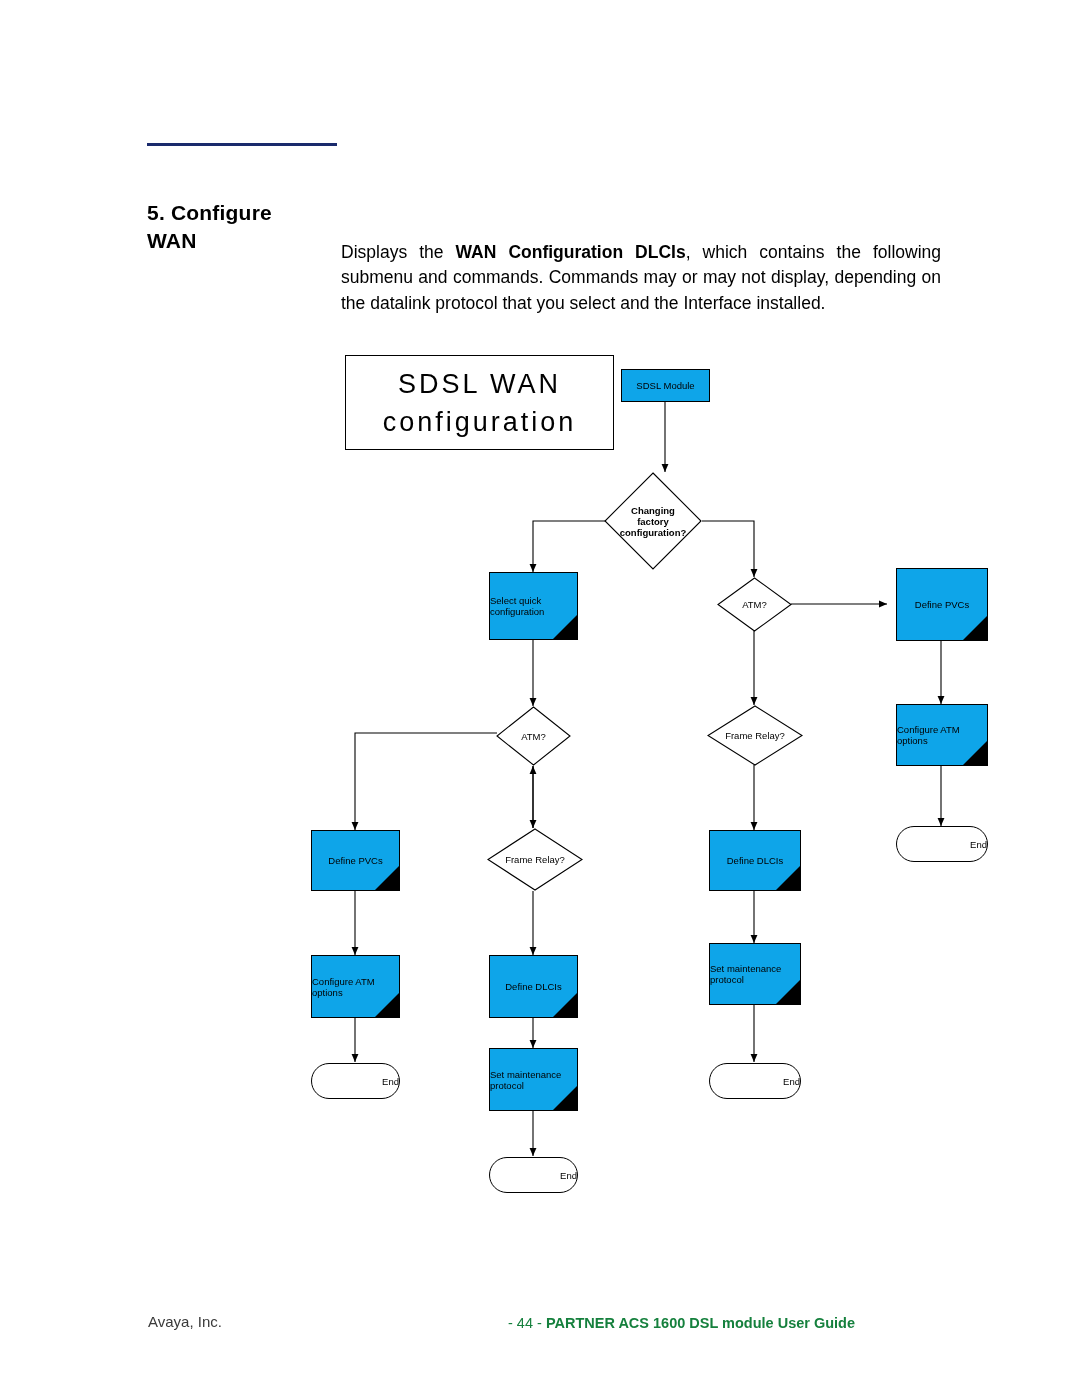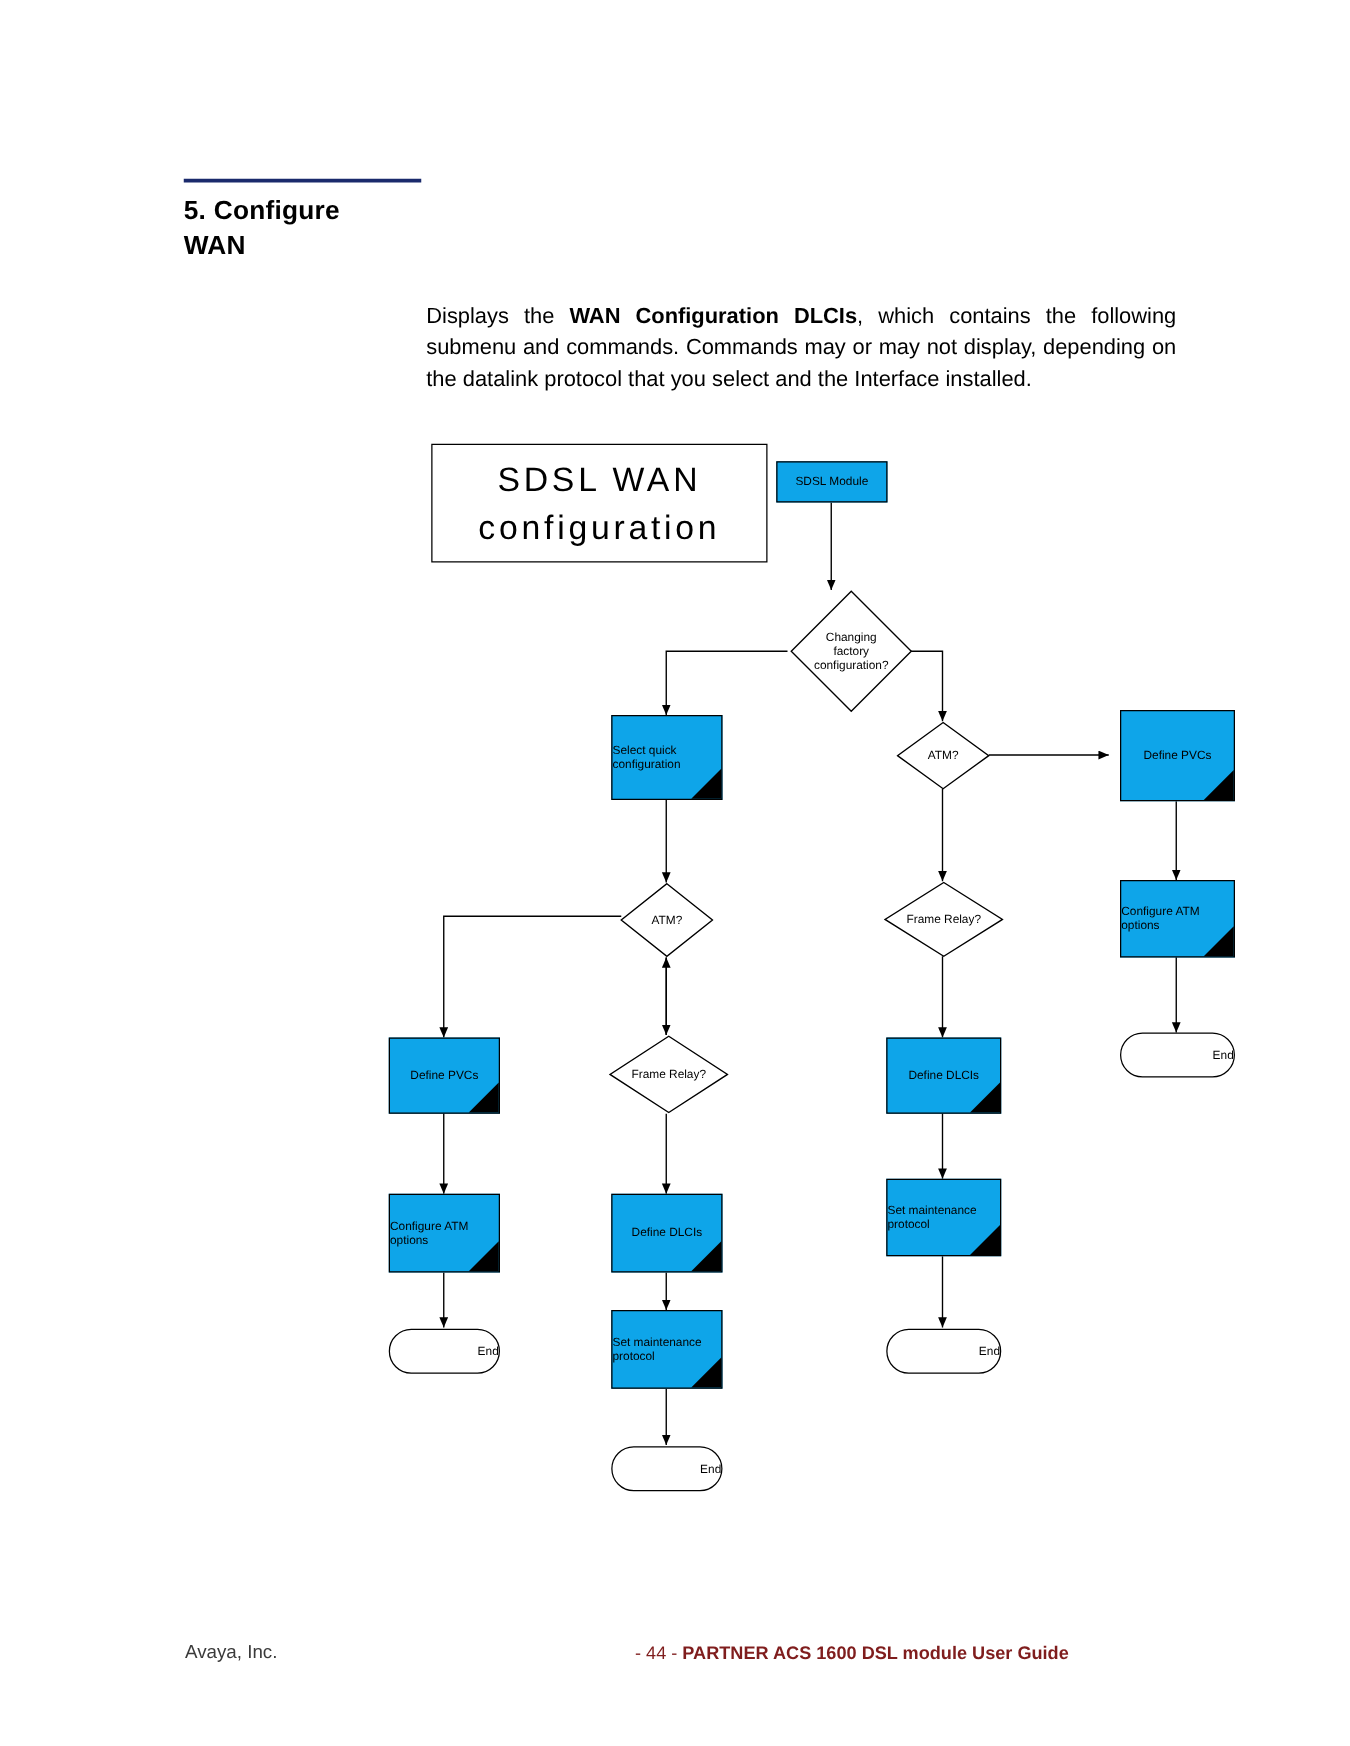--- a/index.html
+++ b/index.html
@@ -32,21 +32,21 @@
   .heading {
     position: absolute;
     left: 147px;
     top: 155px;
     width: 210px;
     font-size: 21px;
     font-weight: bold;
     line-height: 28px;
     letter-spacing: 0.2px;
   }
-  .heading .l1 { display:block; }
+  .heading .l1 { display:block;margin-top:44px; }
   .heading .l2 { display:block; }
 
   
   .body-par {
     position: absolute;
     left: 341px;
     top: 222px;
     width: 600px;
     font-size: 17.5px;
     line-height: 25.5px;
@@ -138,21 +138,21 @@
     left: 148px;
     top: 1313px;
     font-size: 15px;
     color: #3a3a3a;
   }
   .footer-right {
     position: absolute;
     left: 508px;
     top: 1315px;
     font-size: 14.5px;
-    color: #7f1d1d;
+    color: #15803d;
   }
   .footer-right b { font-weight: bold; }
 </style>
 </head>
 <body>
 
 <div class="page">
 
   <div class="heading-rule"></div>
   <div class="heading">
@@ -214,21 +214,21 @@
 
     <div class="title-box">
       <span class="t1">SDSL WAN</span>
       <span class="t2">configuration</span>
     </div>
 
     <div class="small-box" style="left:621px;top:369px;width:89px;height:33px;">
       <span class="txt">SDSL Module</span>
     </div>
 
-    <div class="diamond" style="left:632px;top:472px;width:98px;height:98px;">
+    <div class="diamond" style="left:604px;top:472px;width:98px;height:98px;font-weight:bold;">
       <svg width="98" height="98">
           <polygon points="49,1 97,49 49,97 1,49" fill="#fff" stroke="#000" stroke-width="1.1"></polygon>
         </svg>
       <div class="dtxt">Changing
 factory
 configuration?</div>
     </div>
 
     <div class="small-box" style="left:489px;top:572px;width:89px;height:68px;">
       <span class="txt">Select quick

